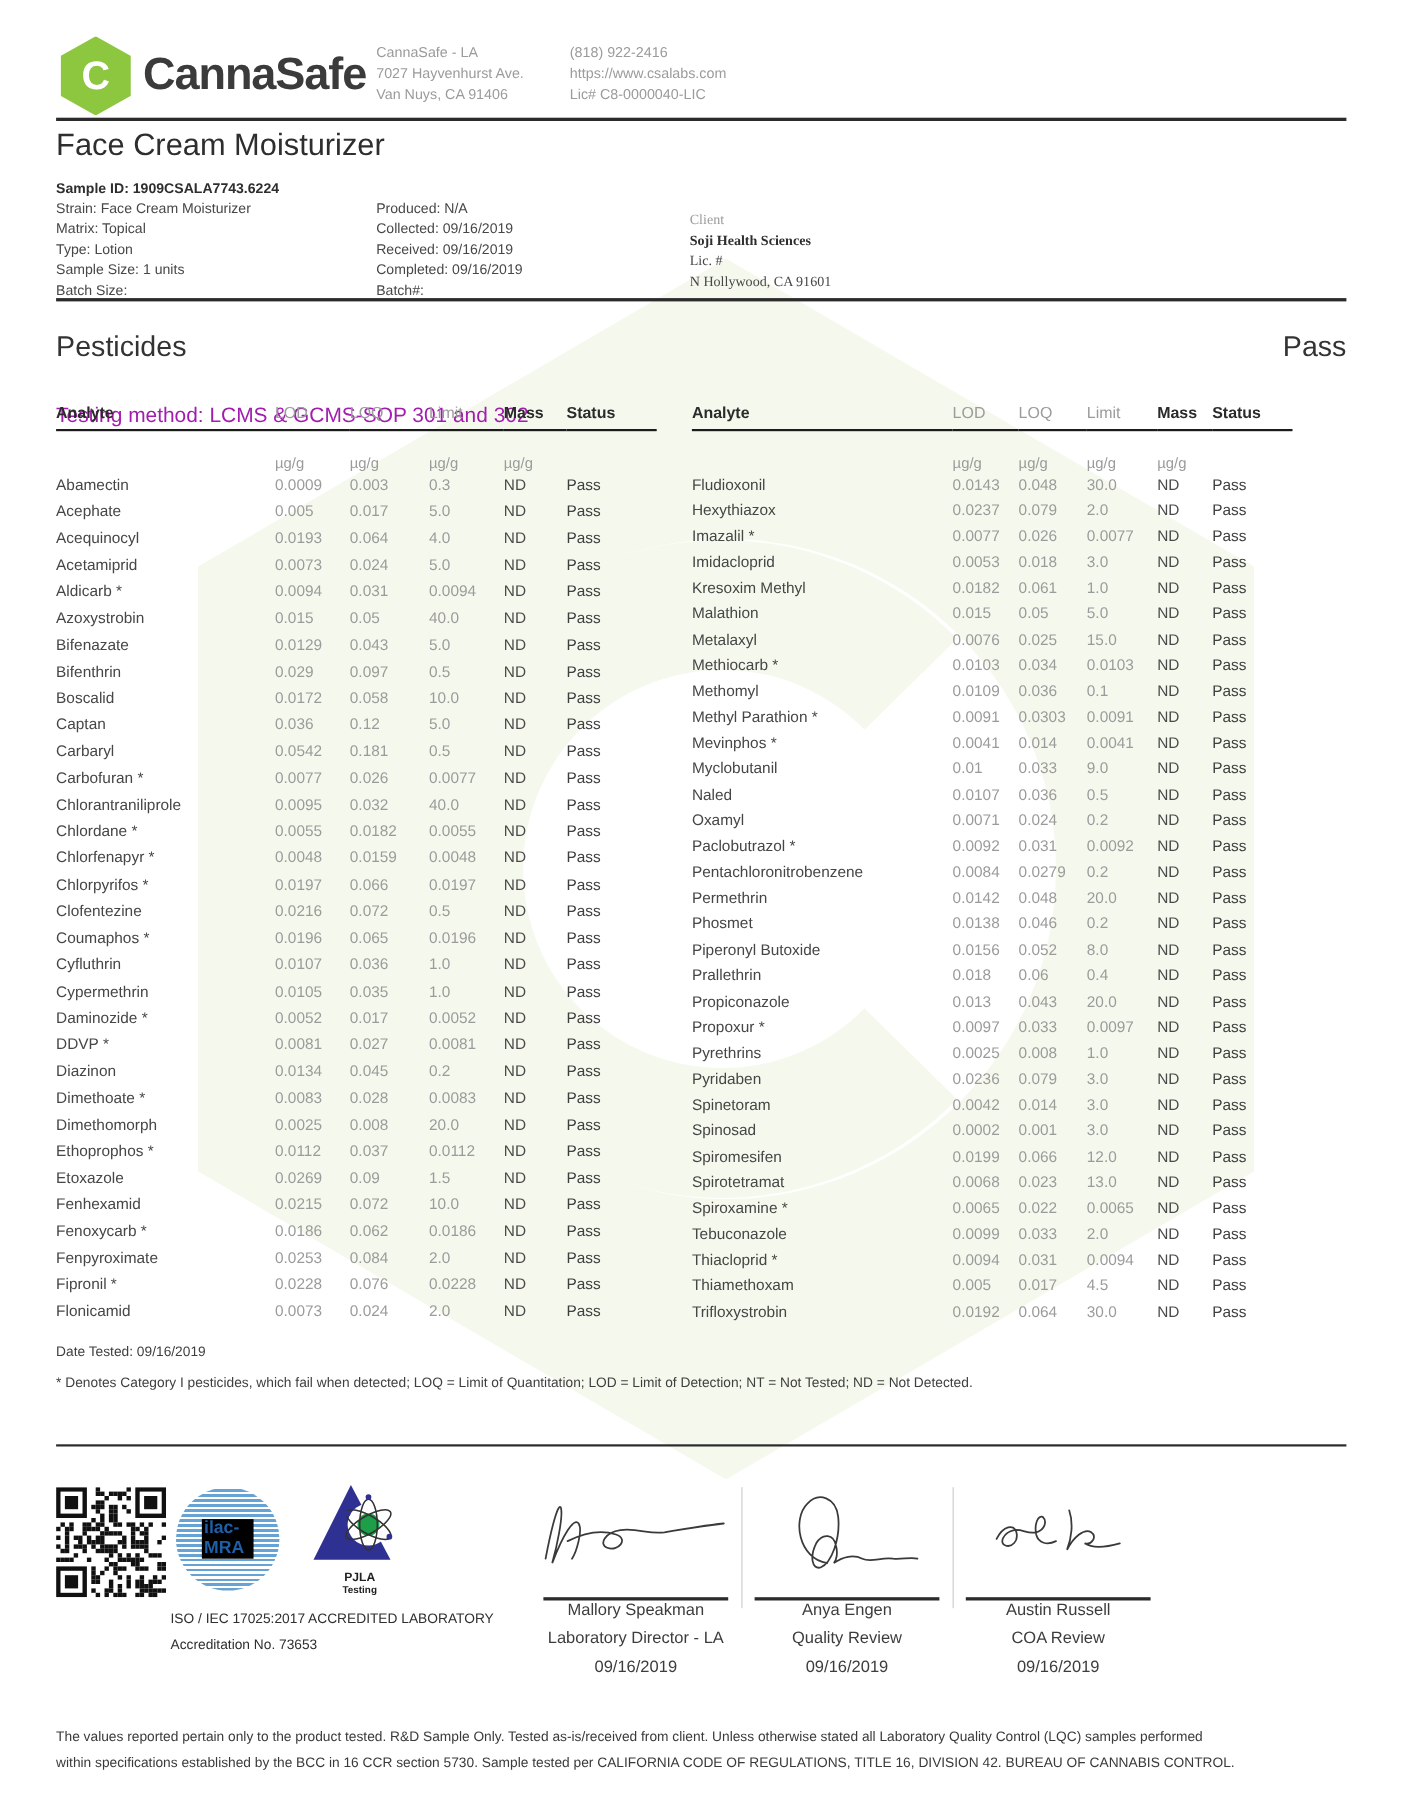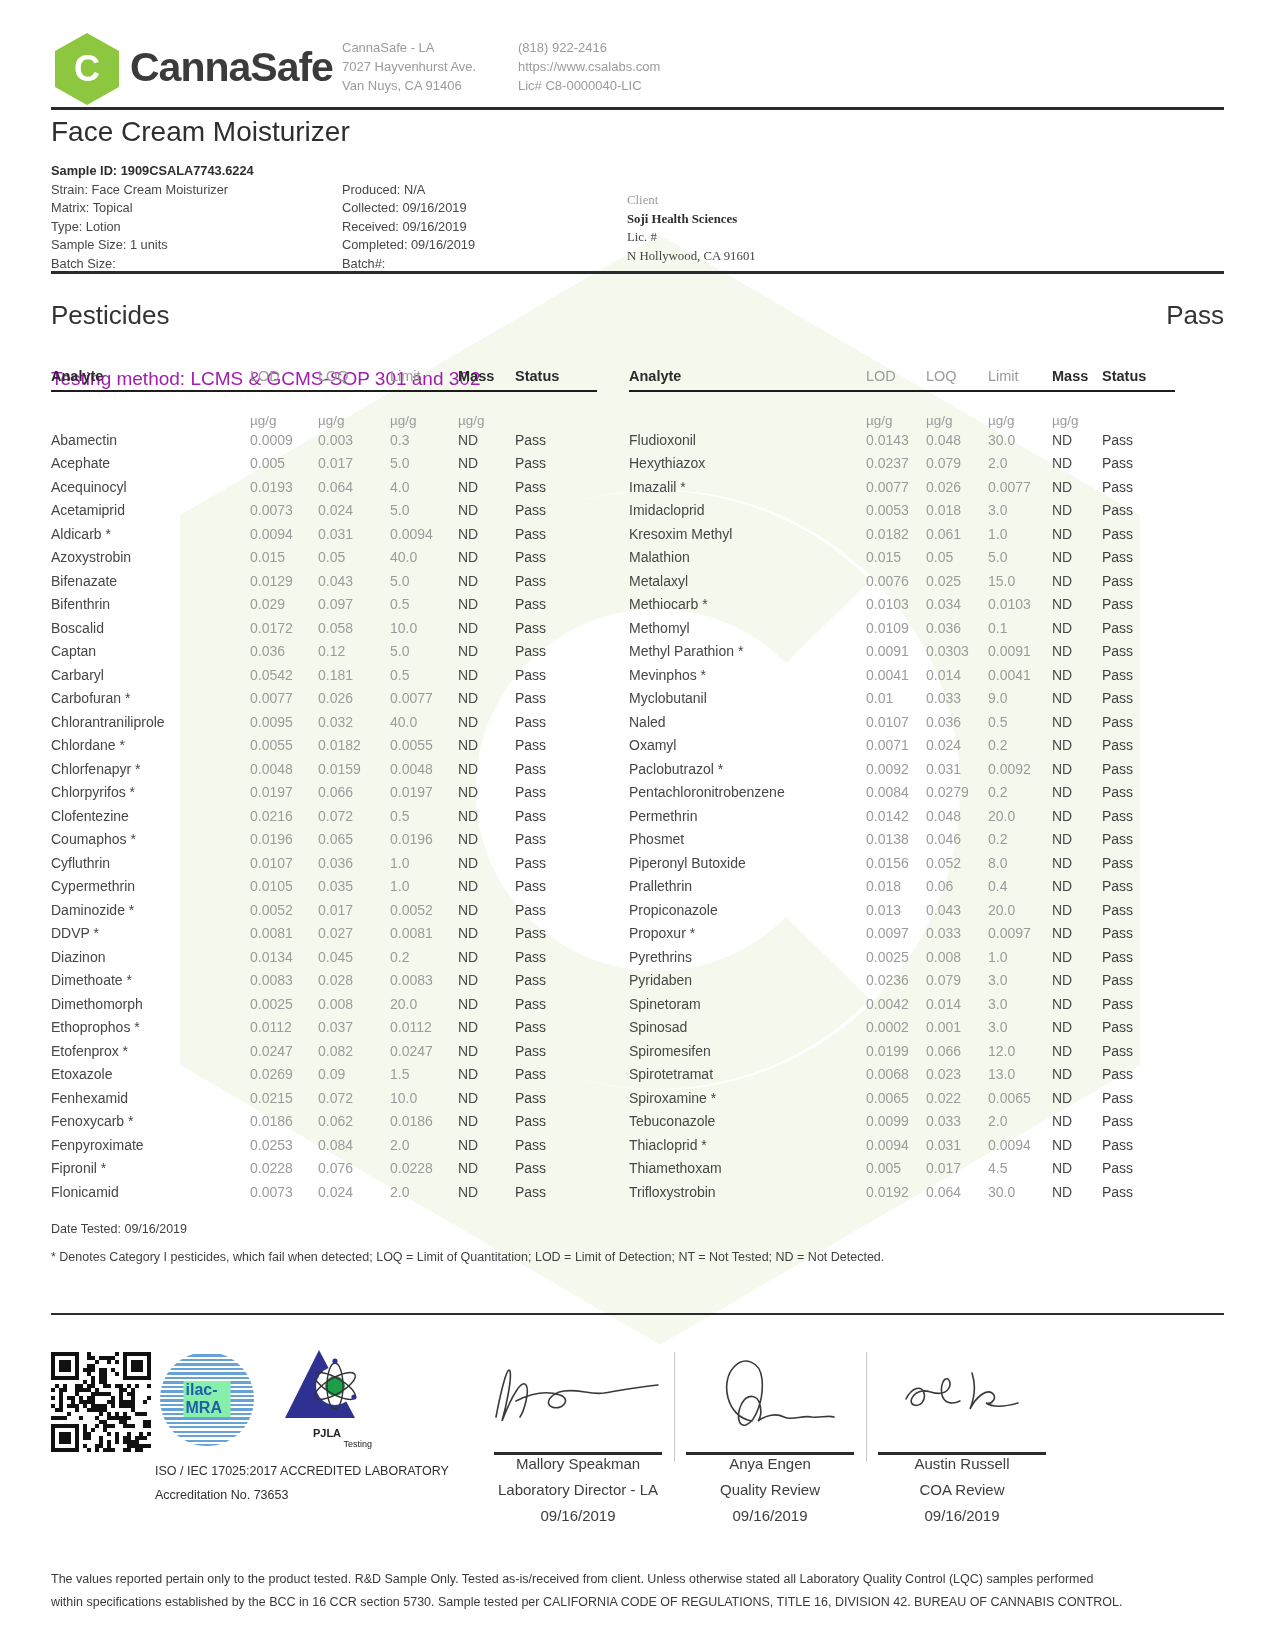--- a/index.html
+++ b/index.html
@@ -50,24 +50,24 @@
 
   .date-tested { position:absolute; left:51px; top:1222px; font-size:12.5px; color:#3f3f3f; }
   .footnote { position:absolute; left:51px; top:1250px; font-size:12.5px; color:#3f3f3f; }
 
   
   .qr { position:absolute; left:51px; top:1352px; }
   .ilac { position:absolute; left:160px; top:1352px; width:94px; height:94px; }
   .ilac-circle { width:94px; height:94px; border-radius:50%; overflow:hidden;
     background:repeating-linear-gradient(#fff 0 2px, #4b93cd 2px 4.5px); opacity:.85; }
   .ilac-text { position:absolute; left:50%; top:50%; transform:translate(-50%,-50%);
-    font-size:16px; font-weight:700; color:#1f5fa8; background:#86efac; padding:0 2px; }
+    font-size:16px; font-weight:700; color:#1f5fa8; background:#000000; padding:0 2px; }
   .pjla { position:absolute; left:282px; top:1348px; width:90px; text-align:center; }
   .pjla-label { font-size:11px; font-weight:700; color:#222; margin-top:1px; }
-  .pjla-sub { font-size:9px; font-weight:400; color:#222;text-align:right; }
+  .pjla-sub { font-size:9px; font-weight:700; color:#222; }
   .iso-line { position:absolute; left:155px; top:1464px; font-size:12.5px; color:#2f2f2f; }
   .accred-line { position:absolute; left:155px; top:1488px; font-size:12.5px; color:#2f2f2f; }
 
   
   .signatures { position:absolute; left:488px; top:1352px; display:flex; }
   .sig-block { width:180px; margin-right:12px; text-align:center; }
   .sig-svg { display:block; margin:0 auto; }
   .sig-line { height:2.5px; background:#2b2b2b; margin:4px 6px 0 6px; }
   .sig-name { font-size:15px; color:#3d3d3d; margin-top:0; }
   .sig-role { font-size:15px; color:#3d3d3d; margin-top:9px; }
@@ -395,28 +395,20 @@
 
             <tr class="data-row">
               <td class="c-analyte">Ethoprophos *</td>
               <td class="c-num">0.0112</td>
               <td class="c-num">0.037</td>
               <td class="c-num">0.0112</td>
               <td class="c-mass">ND</td>
               <td class="c-status">Pass</td>
             </tr>
 
-            <tr class="data-row">
-              <td class="c-analyte">Etofenprox *</td>
-              <td class="c-num">0.0247</td>
-              <td class="c-num">0.082</td>
-              <td class="c-num">0.0247</td>
-              <td class="c-mass">ND</td>
-              <td class="c-status">Pass</td>
-            </tr>
 
             <tr class="data-row">
               <td class="c-analyte">Etoxazole</td>
               <td class="c-num">0.0269</td>
               <td class="c-num">0.09</td>
               <td class="c-num">1.5</td>
               <td class="c-mass">ND</td>
               <td class="c-status">Pass</td>
             </tr>
 

